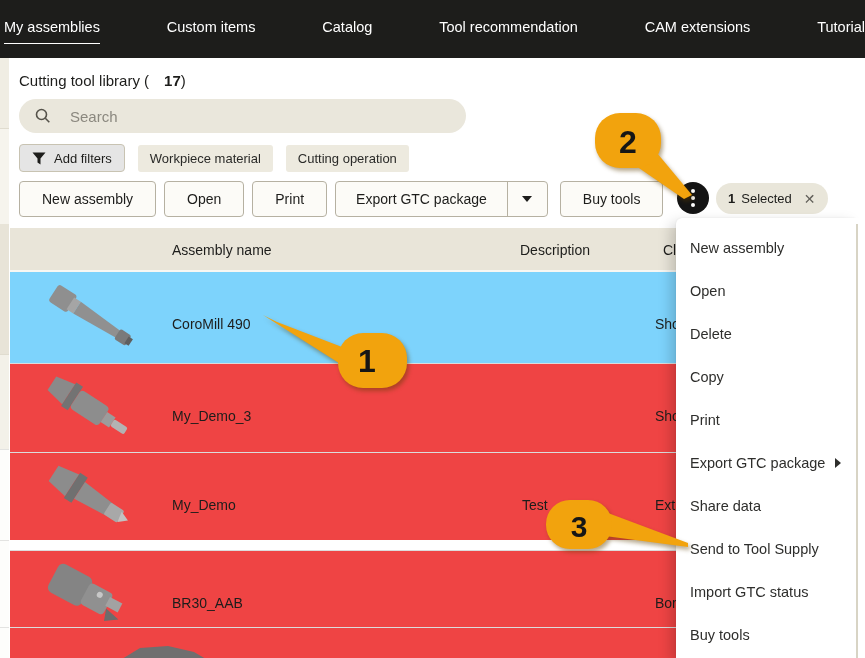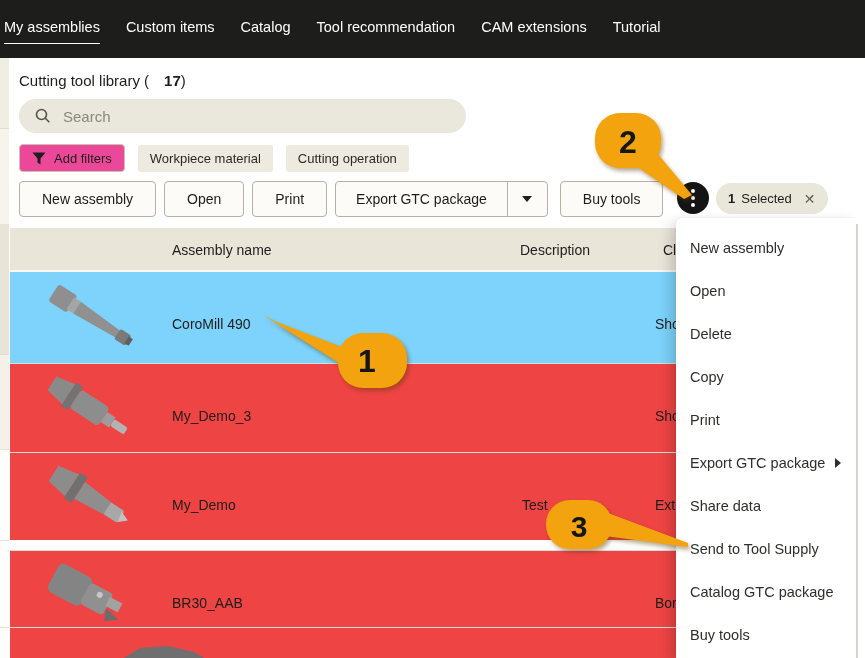--- a/index.html
+++ b/index.html
@@ -2,39 +2,39 @@
 <html><head>
 <meta charset="utf-8">
 <style>
   * { margin:0; padding:0; box-sizing:border-box; }
   html,body { width:865px; height:658px; overflow:hidden; background:#fff;
     font-family:"Liberation Sans", sans-serif; color:#1d1d1b; position:relative; }
   .abs { position:absolute; }
 
   
   .topbar { left:0; top:0; width:865px; height:58px; background:#1d1d1b;
-    display:flex; align-items:center; gap:26px; padding:0 0 0 4px; }
+    display:flex; align-items:center; gap:26px; padding:0 0 0 4px;justify-content:space-between; }
   .nav-item { color:#fff; font-size:14.5px; padding:4px 0 8px 0; cursor:pointer;
     border-bottom:1.5px solid transparent; white-space:nowrap; }
   .nav-item.active { border-bottom-color:#fff; }
 
   
   .sliver { left:0; top:58px; width:9px; height:600px; background:#f5f3ec; border-right:1px solid #e3e0d4; }
   .sliver .seg { position:absolute; left:0; width:9px; }
 
   
   .page-title { left:19px; top:72px; font-size:15px; color:#1d1d1b; }
   .page-title b { font-weight:bold;margin-left:15px; }
 
   .searchbar { left:19px; top:99px; width:447px; height:34px; background:#eae7dc;
-    border-radius:17px; display:flex; align-items:center; padding-left:16px; gap:12px; }
+    border-radius:17px; display:flex; align-items:center; padding-left:16px; gap:19px; }
   .searchbar .ph { color:#8b887f; font-size:15px; }
 
   .filterrow { left:19px; top:144px; height:28px; display:flex; gap:13px; align-items:center; }
-  .btn-addfilters { height:28px; background:#ec4899; border:1px solid #c8c3b2; border-radius:4px;
+  .btn-addfilters { height:28px; background:#e5e5e5; border:1px solid #c8c3b2; border-radius:4px;
     display:flex; align-items:center; gap:8px; padding:0 12px; font-size:13px; cursor:pointer; }
   .chip { height:27px; background:#edeadf; border-radius:3px; display:flex; align-items:center;
     padding:0 12px; font-size:13px; cursor:pointer; color:#2a2a28; }
 
   
   .toolbar { left:19px; top:181px; height:36px; display:flex; gap:8px; align-items:center; }
   .tbtn { height:36px; background:#fcfbf7; border:1px solid #b6b1a2; border-radius:4px;
     font-size:14px; color:#1d1d1b; display:flex; align-items:center; justify-content:center;
     padding:0 22px; cursor:pointer; white-space:nowrap; }
   .split { display:flex; height:36px; border:1px solid #b6b1a2; border-radius:4px;
@@ -241,21 +241,21 @@
     <span>Export GTC package</span>
     <span class="tri-right"></span>
   </div>
   <div class="mi">
       <span>Share data</span>
     </div>
   <div class="mi">
       <span>Send to Tool Supply</span>
     </div>
   <div class="mi">
-      <span>Catalog GTC package</span>
+      <span>Import GTC status</span>
     </div>
   <div class="mi">
       <span>Buy tools</span>
     </div>
 </div>
 
 <div class="abs scrolltrack"></div>
 <div class="abs scrollline"></div>
 
 <svg class="abs callout" style="left:255px; top:300px;" width="165" height="100" viewBox="0 0 165 100">

